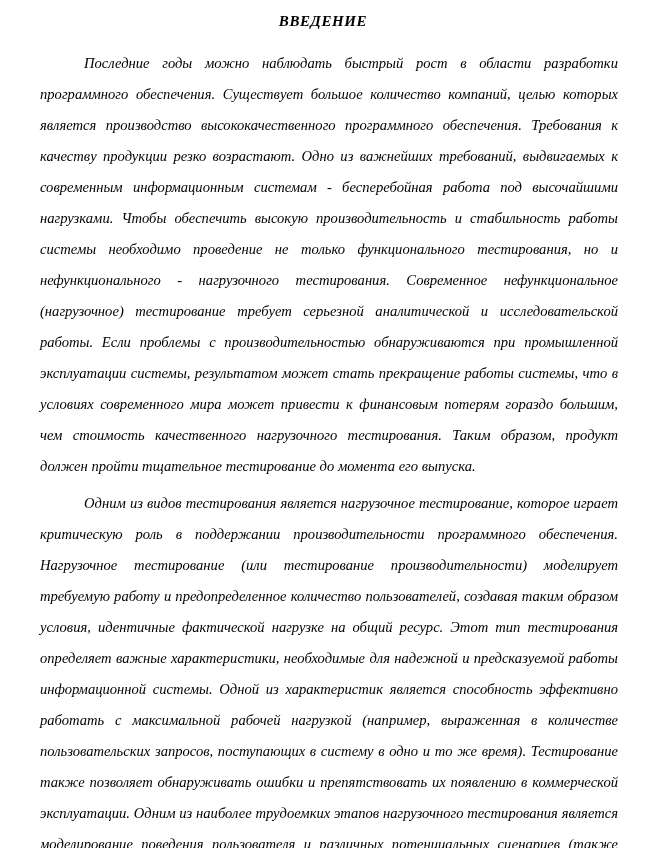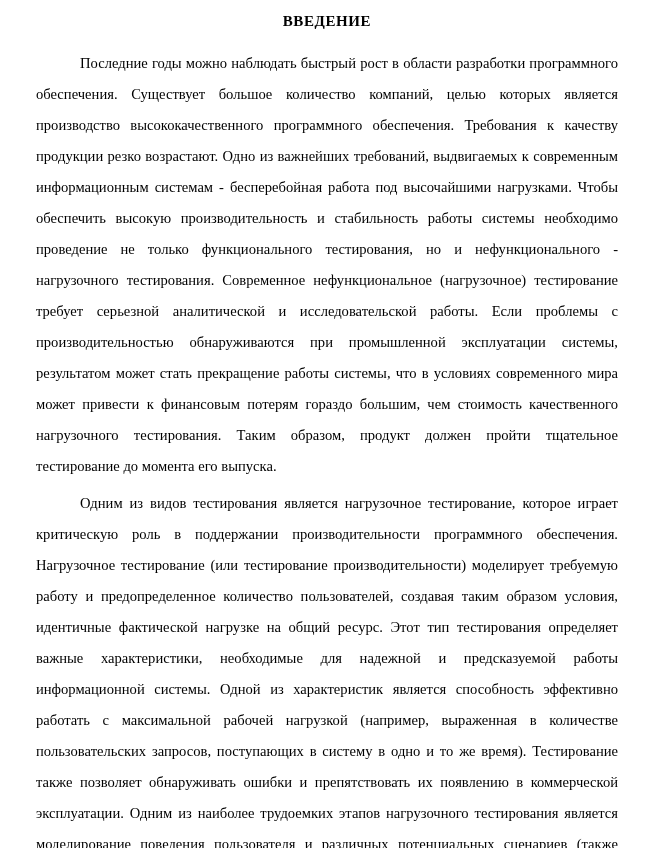--- a/index.html
+++ b/index.html
@@ -11,38 +11,39 @@
     width: 646px;
     height: 848px;
     font-family: "Liberation Serif", "DejaVu Serif", serif;
     color: #000000;
     overflow: hidden;
   }
   .page {
     width: 646px;
     height: 728px;
     box-sizing: border-box;
-    padding: 8px 28px 0 36px;
+    padding: 8px 28px 0 28px;
     position: relative;
+    font-style: italic;
   }
   .doc-title {
     text-align: center;
     font-size: 15px;
     font-weight: bold;
     letter-spacing: 0.6px;
     margin: 4px 0 18px 0;
     line-height: 1.2;
   }
   .para {
     font-size: 14.6px;
     text-align: justify;
     text-justify: inter-word;
     line-height: 31px;
     text-indent: 44px;
-    margin: 0 0 6px 0;
+    margin: 0 0 6px 12px;
     hyphens: none;
   }
   .para:last-child {
     margin-bottom: 0;
   }
 </style>
 </head>
 <body>
 
 <div class="page">

